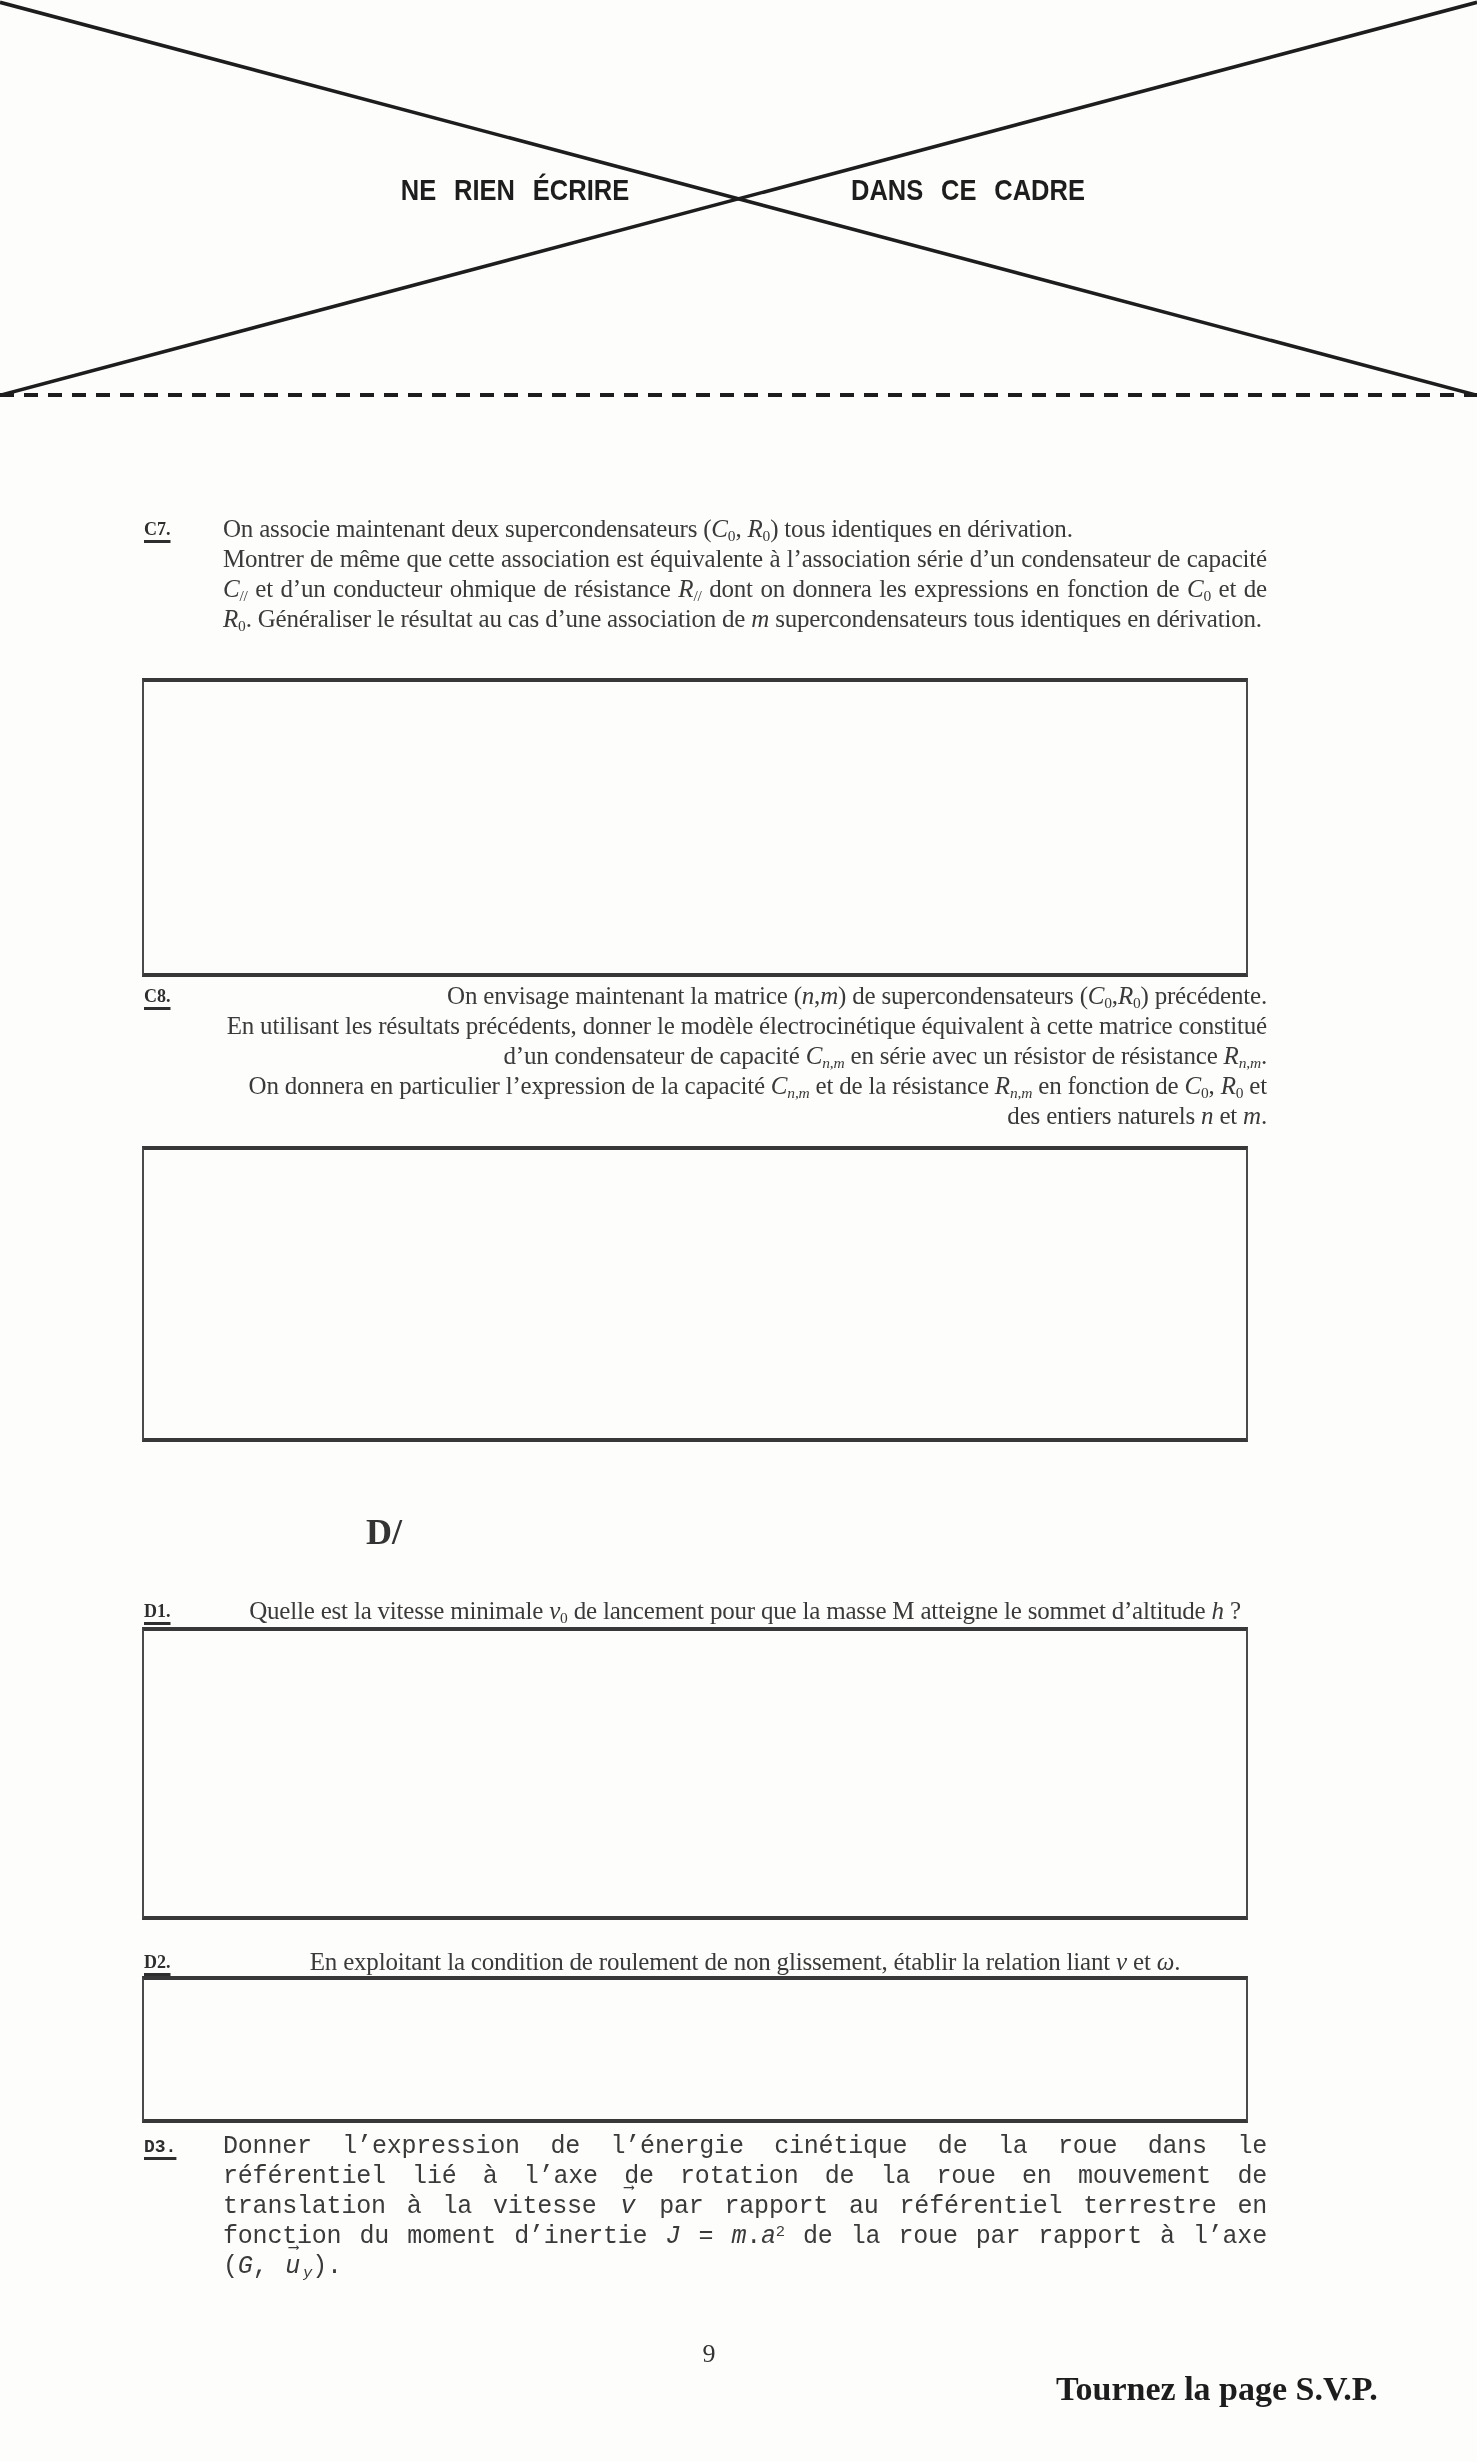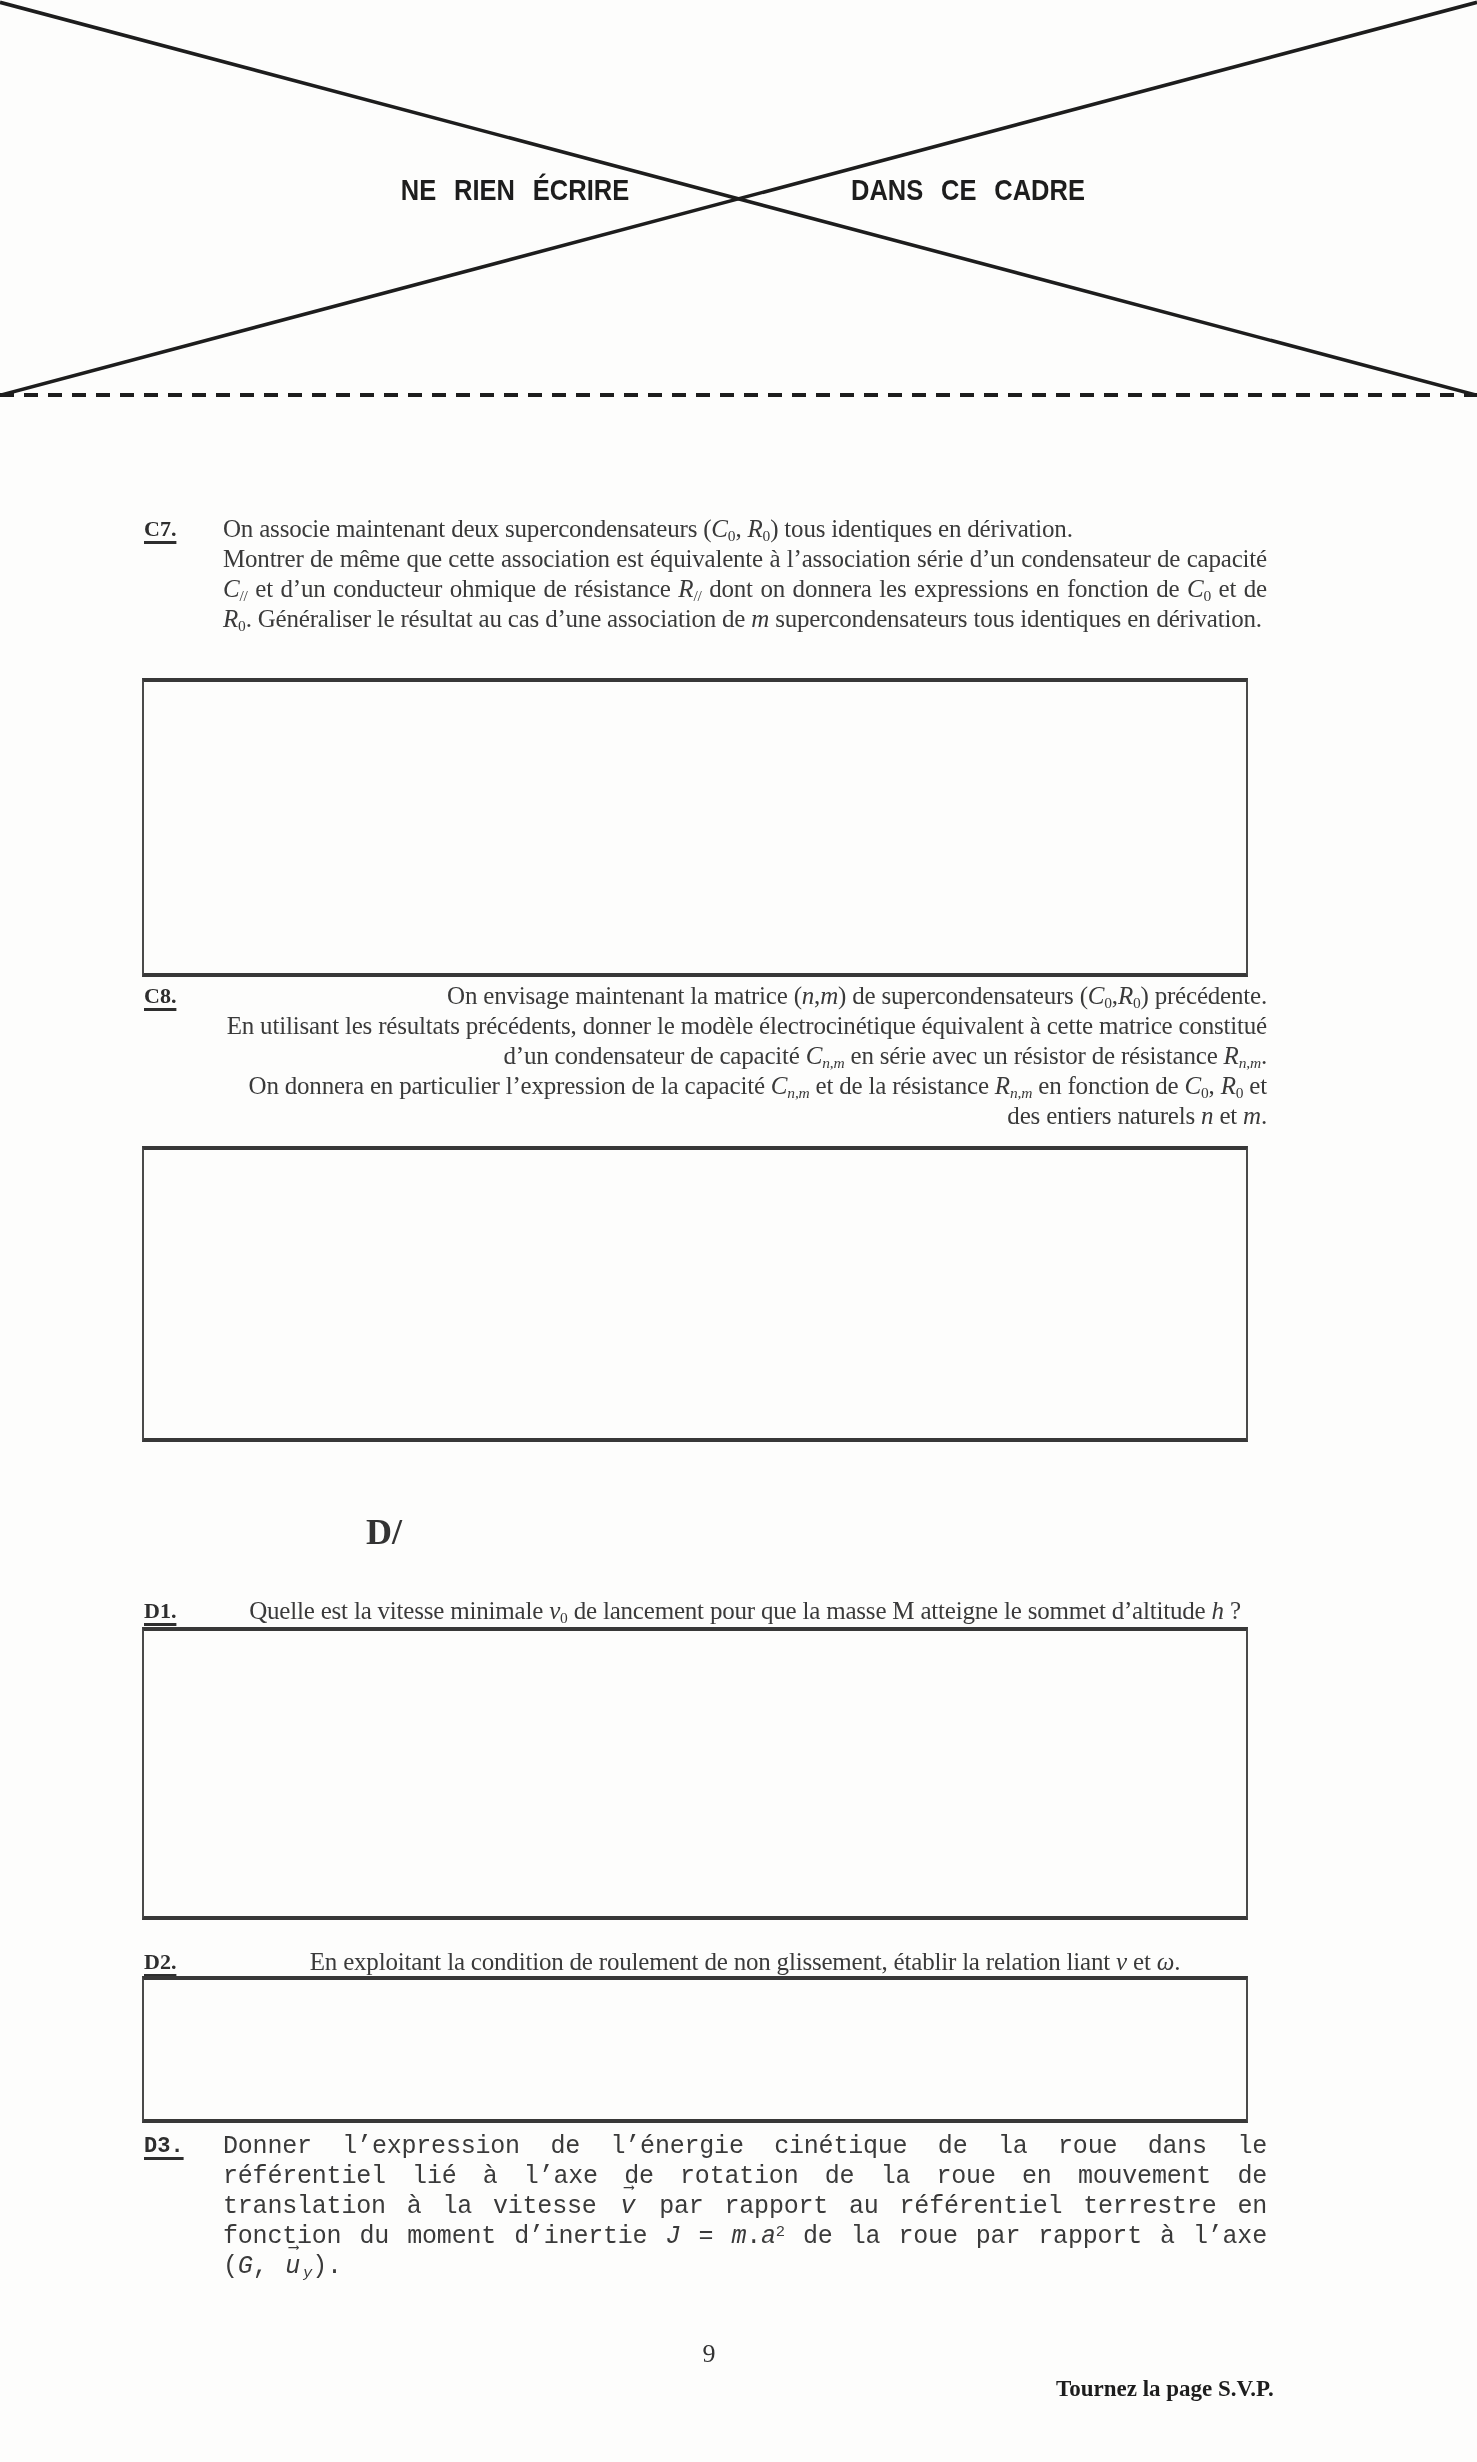--- a/index.html
+++ b/index.html
@@ -33,21 +33,21 @@
   }
   .frame-label.left{left:515px;top:190px;}
   .frame-label.right{left:968px;top:190px;}
   .dashed-sep{
     position:absolute;left:0;top:393px;width:1477px;height:4.3px;
     background:repeating-linear-gradient(90deg,var(--ink) 0 14.3px,transparent 14.3px 24px);
   }
   
   .qlabel{
     position:absolute;left:144px;
-    font-weight:bold;font-size:22px;line-height:30px;
+    font-weight:bold;font-size:18px;line-height:30px;
     color:#2e2e2e;
     text-decoration:underline;
     text-decoration-thickness:2.9px;
     text-underline-offset:5px;
   }
   .qtext{
     position:absolute;left:223px;width:1044px;
     font-size:25px;line-height:30px;letter-spacing:-0.2px;
     color:var(--text);
     text-align:justify;
@@ -89,21 +89,21 @@
   .y-d1{top:1579px;margin-top:17px;}
   .y-d2{top:1923px;margin-top:24px;}
   .y-d3{top:2132px;font-family:Liberation Mono, monospace;}
   
   .page-number{
     position:absolute;top:2339px;left:0;width:1418px;
     text-align:center;font-size:26px;line-height:30px;color:#333;
   }
   .turn-note{
     position:absolute;left:1056px;top:2372px;
-    font-weight:bold;font-size:23px;line-height:34px;
+    font-weight:bold;font-size:34px;line-height:34px;
     color:var(--ink);white-space:nowrap;
   }
 </style>
 </head>
 <body>
 
 <div class="sheet">
 
   <svg class="crossout" width="1477" height="399" viewBox="0 0 2067 558">
     <line x1="0" y1="3" x2="2067" y2="553"></line>

